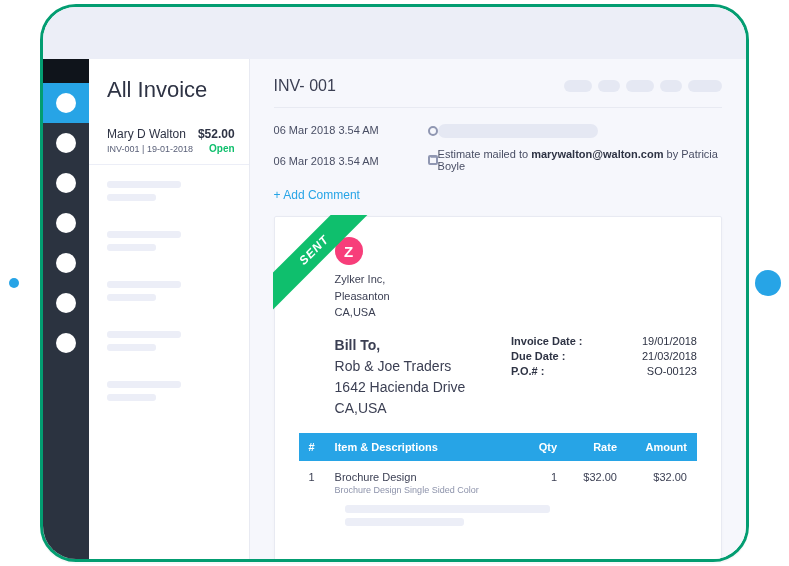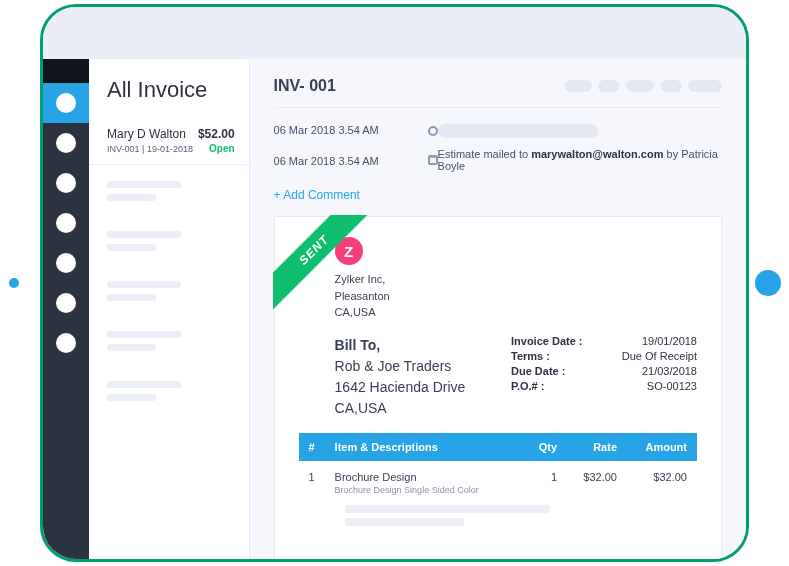--- a/index.html
+++ b/index.html
@@ -38,21 +38,21 @@
   .lc-meta { font-size:9px; color:#5a6078; }
   .lc-status { font-size:10px; color:#0fbf6d; font-weight:600;margin-left:15px; }
   .skeleton-line { height:7px; background:#eceef7; border-radius:3px; margin:6px 0; }
   .skel-block { padding:10px 18px 8px; }
   .skel-block .s1 { width:60%; }
   .skel-block .s2 { width:40%; }
 
   
   .main { flex:1 1 auto; background:#f6f7fc; height:100%; padding:18px 24px 0 24px; overflow:hidden; }
   .main-head { display:flex; justify-content:space-between; align-items:center; margin-bottom:16px; border-bottom:1px solid #e8eaf2; padding-bottom:12px; }
-  .inv-title { font-size:16px; color:#3b3f53;font-weight:bold; }
+  .inv-title { font-size:16px; color:#3b3f53; }
   .pill-row { display:flex; gap:6px; }
   .pill { height:12px; border-radius:6px; background:#e5e8f3; }
   .pill.w1 { width:28px; } .pill.w2{ width:22px; } .pill.w3{ width:34px; }
 
   .timeline { display:flex; gap:34px; margin-bottom:8px; font-size:11px; color:#2e3344; }
   .t-left { width:120px; display:flex; flex-direction:column; gap:19px; }
   .t-right { flex:1; display:flex; flex-direction:column; gap:10px; position:relative; }
   .t-date { color:#494e64; }
   .t-node { display:flex; align-items:center; gap:0; }
   .ring { width:10px; height:10px; border:2px solid #9097b2; border-radius:50%; background:#f6f7fc; flex:0 0 auto; }
@@ -218,24 +218,20 @@
             <div>Rob &amp; Joe Traders</div>
             <div>1642 Hacienda Drive</div>
             <div>CA,USA</div>
           </div>
           <div class="meta-table">
             <div class="meta-row">
                 <span class="k">Invoice Date :</span>
                 <span class="v">19/01/2018</span>
               </div>
             <div class="meta-row">
-                <span class="k">Terms :</span>
-                <span class="v">Due Of Receipt</span>
-              </div>
-            <div class="meta-row">
                 <span class="k">Due Date :</span>
                 <span class="v">21/03/2018</span>
               </div>
             <div class="meta-row">
                 <span class="k">P.O.# :</span>
                 <span class="v">SO-00123</span>
               </div>
           </div>
         </div>
 

